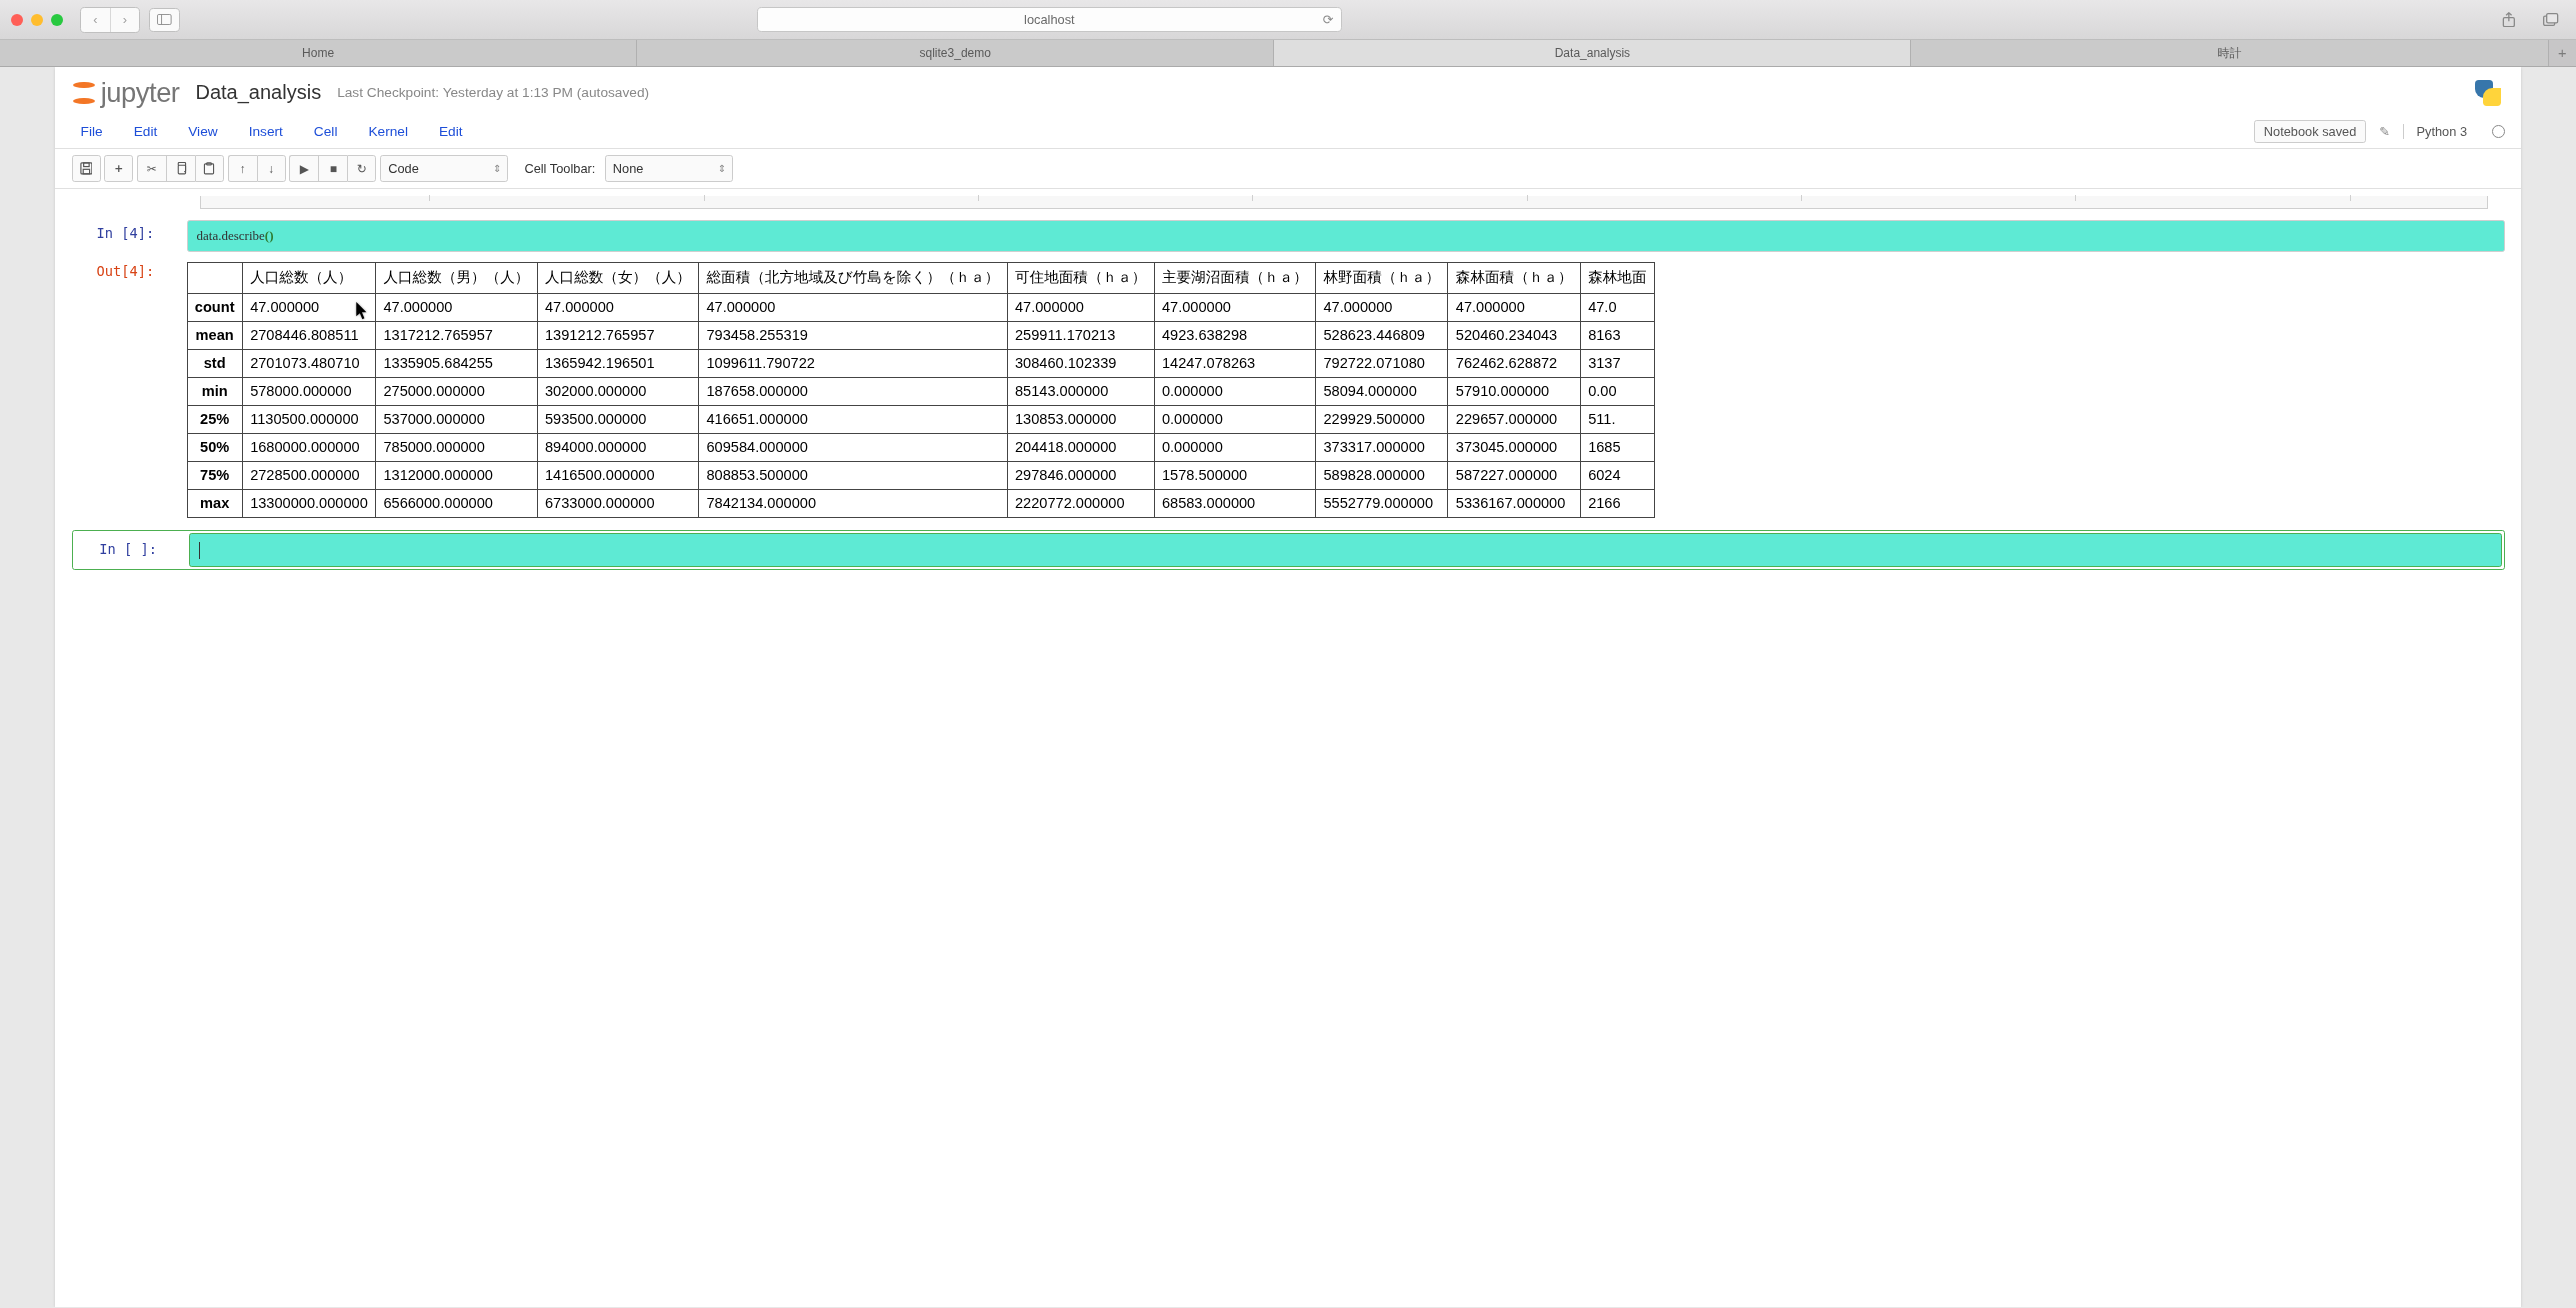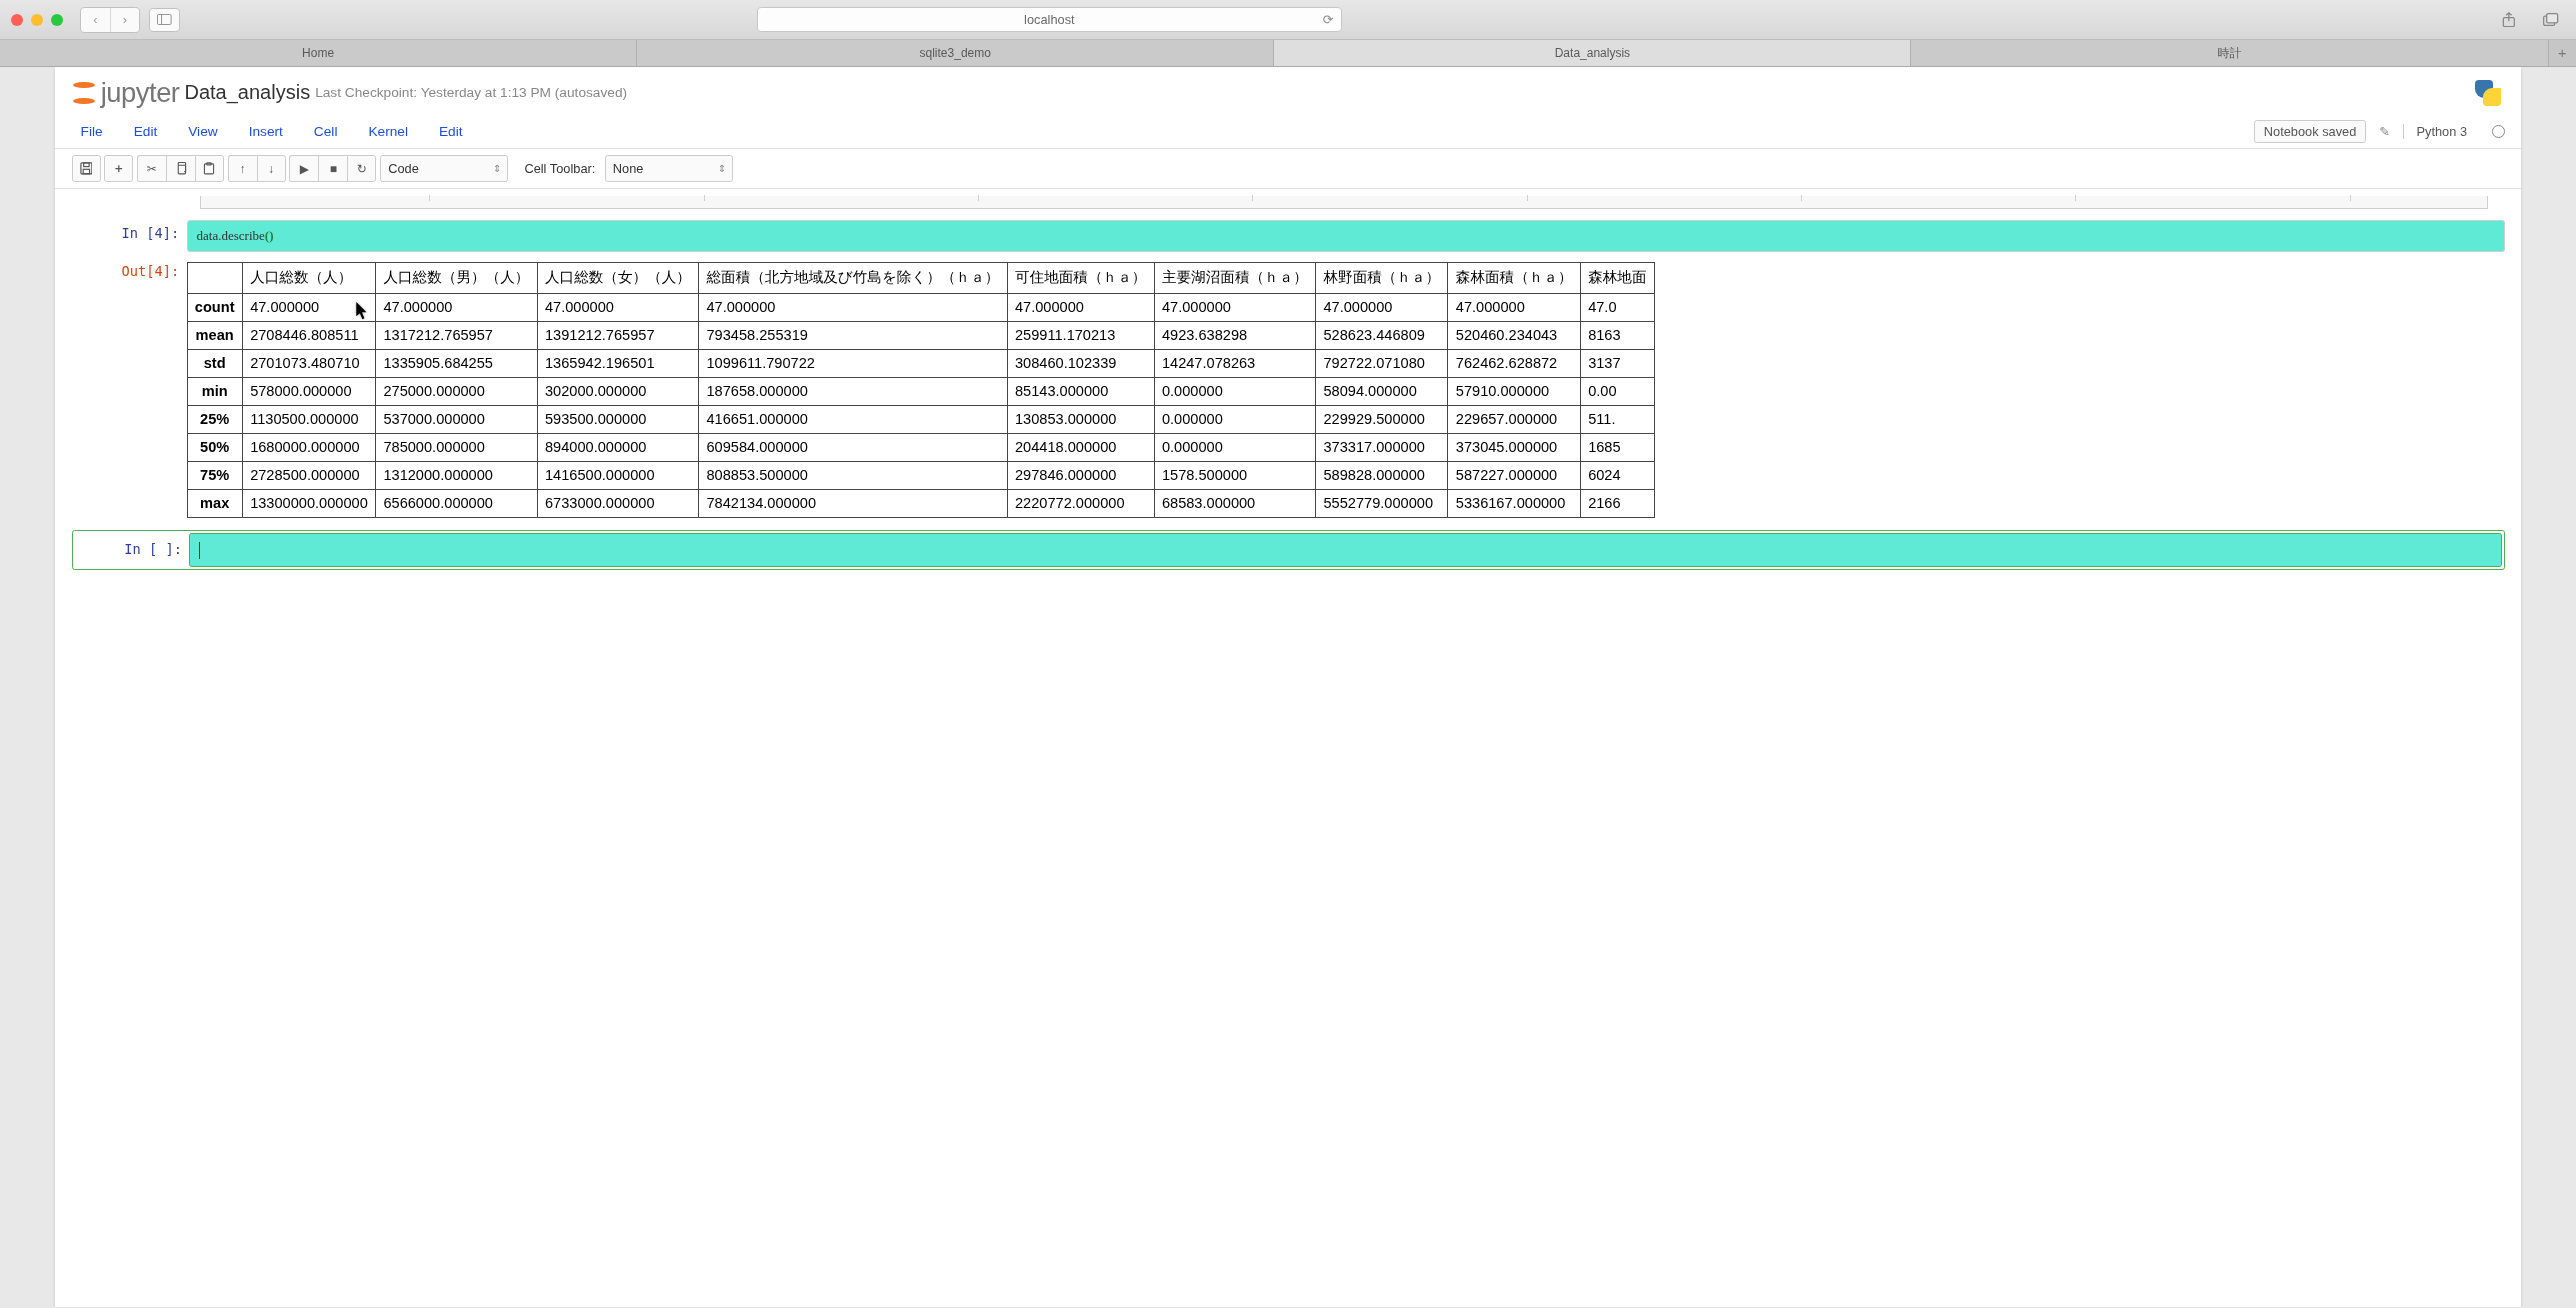--- a/index.html
+++ b/index.html
@@ -23,21 +23,21 @@
 .browser-tabs { display: flex; background: #c7c6c7; height: 27.4px; border-bottom: 0.9px solid #aaa; }
 .btab { flex: 1; display: flex; align-items: center; justify-content: center; font-size: 12px; color: #5a5a5a; border-right: 0.9px solid #b0b0b0; background: #cacaca; }
 .btab.active { background: #dedede; }
 .btab-plus { width: 27.4px; display: flex; align-items: center; justify-content: center; color: #7a7a7a; font-size: 14.6px; }
 
 
 .page-wrap { background: #e8e8e8; padding: 0 0; height: calc(100vh - 68px); overflow-y: auto; }
 .notebook-shell { background: #fff; margin: 0 55px; min-height: 100%; box-shadow: 0 0.9px 2.7px rgba(0,0,0,0.15); }
 
 
-.jhdr { display: flex; align-items: center; padding: 9.1px 16.5px 5.5px; gap: 5px; }
+.jhdr { display: flex; align-items: center; padding: 9.1px 16.5px 5.5px; gap: 16px; }
 .jlogo { display: flex; align-items: center; gap: 3.7px; }
 .jlogo-mark { width: 25.6px; height: 25.6px; position: relative; }
 .jlogo-mark::before, .jlogo-mark::after { content: ""; position: absolute; left: 1.8px; right: 1.8px; height: 6.4px; border-radius: 50%; background: #f37626; }
 .jlogo-mark::before { top: 1.8px; } .jlogo-mark::after { bottom: 1.8px; }
 .jlogo-text { font-size: 27.4px; color: #767676; letter-spacing: -0.5px; font-weight: 400;}
 .jtitle { font-size: 20px; color: #333; }
 .jcheckpoint { font-size: 13.7px; color: #888; }
 .jpy { margin-left: auto; width: 33px; height: 33px; position: relative; }
 .jpy::before { content: ""; position: absolute; width: 18.3px; height: 18.3px; background: #3776ab; border-radius: 3.7px 3.7px 0 9.1px; top: 3.7px; left: 3.7px; }
 .jpy::after { content: ""; position: absolute; width: 18.3px; height: 18.3px; background: #ffd43b; border-radius: 9.1px 0 3.7px 3.7px; bottom: 3.7px; right: 3.7px; }
@@ -61,21 +61,21 @@
 .tsel { height: 27.4px; border: 0.9px solid #ccc; border-radius: 2.7px; padding: 0 22px 0 7.3px; font-size: 12.8px; background: #fafafa; color: #333; position: relative; min-width: 128px; display:flex; align-items:center;}
 .tsel::after { content: "⇕"; position: absolute; right: 5.5px; color: #888; font-size: 10px; }
 .tlabel { font-size: 12.8px; color: #333; margin: 0 5.5px 0 12.8px; }
 
 
 .cells { padding: 7.3px 16.5px 27.4px; }
 .partial-box { margin-left: 128px; margin-right: 16.5px; height: 12.8px; border: 0.9px solid #cfcfcf; border-top: none; background: #f7f7f7; margin-bottom: 11px; position: relative;}
 .partial-box .tick { position:absolute; top:-0.9px; width:0.9px; height:5.5px; background:#cfcfcf;}
 
 .cell { display: flex; margin-bottom: 5.5px; }
-.prompt { width: 115px; text-align: right; padding: 5.5px 7.3px 0 0; font-family: Menlo, monospace; font-size: 13.7px; }
+.prompt { width: 115px; text-align: center; padding: 5.5px 7.3px 0 0; font-family: Menlo, monospace; font-size: 13.7px; }
 .prompt.in { color: #303f9f; }
 .prompt.out { color: #d84315; }
 .cell-body { flex: 1; }
 .code-input { border: 0.9px solid #cfcfcf; background: #5eead4; border-radius: 2.7px; padding: 7.3px 9.1px; font-family: Liberation Serif, serif; font-size: 13px; color: #333; }
 .code-paren { color: #2e7d32; font-weight: 600; }
 
 .describe-table-wrap { overflow-x: hidden; border: none; margin-top: 3.7px; }
 table.describe { border-collapse: collapse; font-size: 14.6px; }
 table.describe th, table.describe td { border: 0.9px solid #444; padding: 5.5px 7.3px; text-align: left; white-space: nowrap; }
 table.describe thead th { font-weight: 400; vertical-align: middle; }

